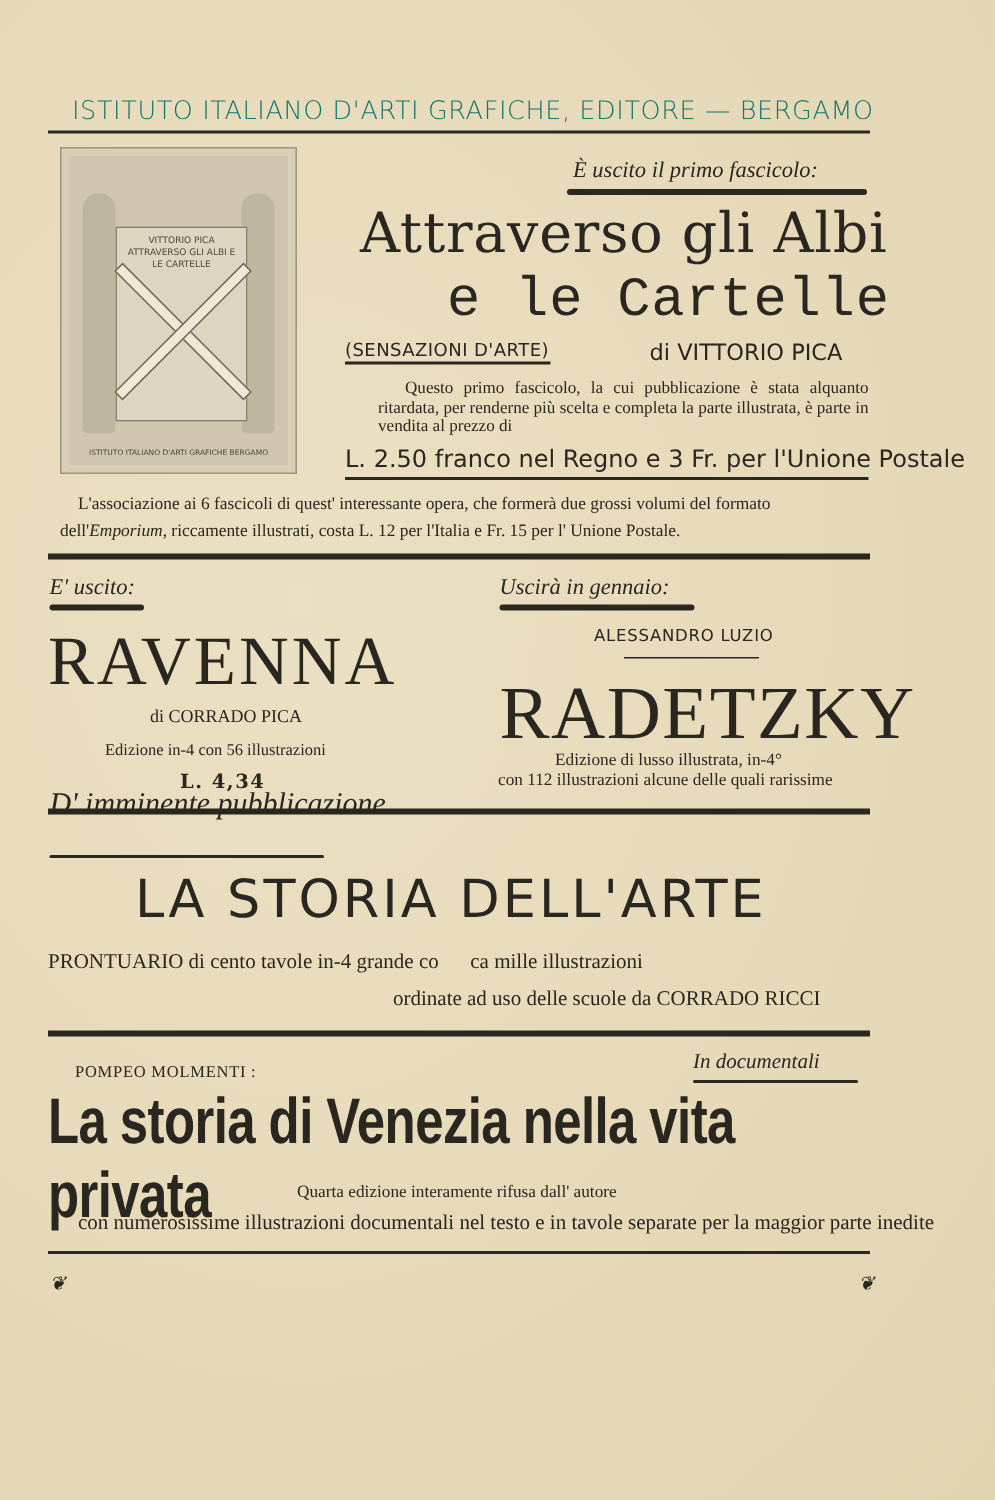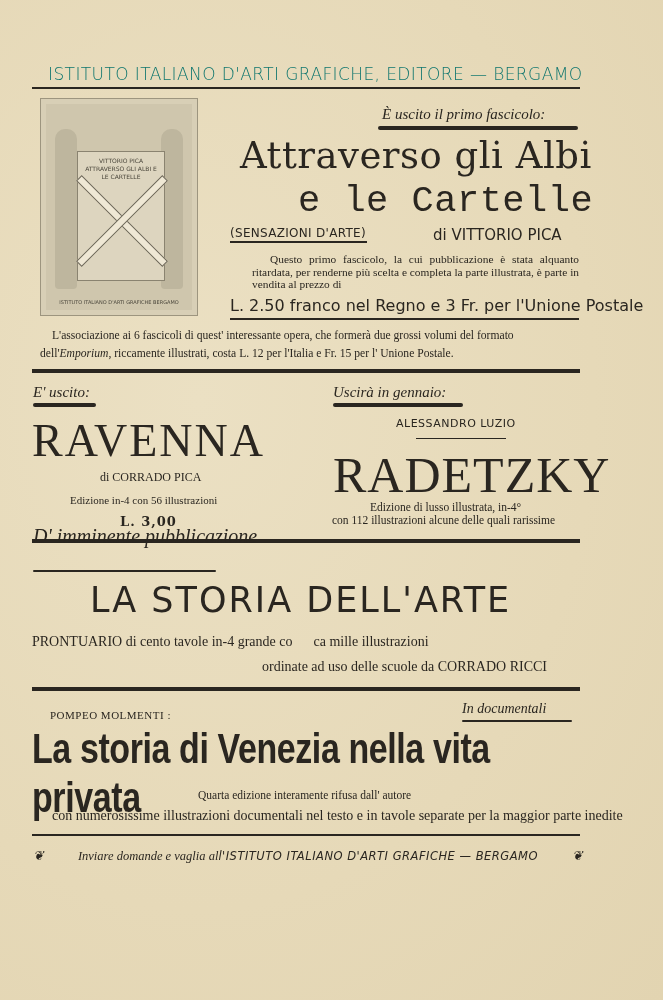--- a/index.html
+++ b/index.html
@@ -112,21 +112,21 @@
 <div id="price1-line" class="rule"></div>
 
 <div id="assoc" class="abs serif"><span style="padding-left:12px">L'associazione ai 6 fascicoli di quest' interessante opera, che formerà due grossi volumi del formato dell'</span><span class="ital">Emporium</span><span>, riccamente illustrati, costa L. 12 per l'Italia e Fr. 15 per l' Unione Postale.</span></div>
 <div id="rule2" class="rule"></div>
 
 <div id="kicker2" class="abs ital serif">E' uscito:</div>
 <div id="kicker2-line" class="wavy"></div>
 <div id="ravenna" class="abs serif">RAVENNA</div>
 <div id="ravenna-author" class="abs serif">di CORRADO PICA</div>
 <div id="ravenna-ed" class="abs serif">Edizione in-4 con 56 illustrazioni</div>
-<div id="ravenna-price" class="abs">L. 3,00</div>
+<div id="ravenna-price" class="abs">L. 4,34</div>
 
 <div id="kicker3" class="abs ital serif">Uscirà in gennaio:</div>
 <div id="kicker3-line" class="wavy"></div>
 <div id="luzio" class="abs sans">ALESSANDRO LUZIO</div>
 <div id="luzio-line" class="rule"></div>
 <div id="radetzky" class="abs serif">RADETZKY</div>
 <div id="radetzky-ed1" class="abs serif">Edizione di lusso illustrata, in-4°</div>
 <div id="radetzky-ed2" class="abs serif">con 112 illustrazioni alcune delle quali rarissime</div>
 
 <div id="rule3" class="rule"></div>
@@ -143,15 +143,14 @@
 <div id="kicker5" class="abs ital serif">In documentali</div>
 <div id="kicker5-line" class="wavy"></div>
 <div id="venezia" class="abs">La storia di Venezia nella vita privata</div>
 <div id="venezia-ed1" class="abs serif">Quarta edizione interamente rifusa dall' autore</div>
 <div id="venezia-ed2" class="abs serif">con numerosissime illustrazioni documentali nel testo e in tavole separate per la maggior parte inedite</div>
 
 <div id="rule5" class="rule"></div>
 
 <div id="footer" class="abs ital serif" style="display:flex;justify-content:space-between;align-items:center">
   <span class="orn">❦</span>
-  <span><span>Inviare domande e vaglia al</span><span style="font-family:'DejaVu Sans',sans-serif;font-size:11.5px;letter-spacing:0.5px">l'ISTITUTO ITALIANO D'ARTI GRAFICHE — BERGAMO</span></span>
   <span class="orn">❦</span>
 </div>
 
 </body></html>

